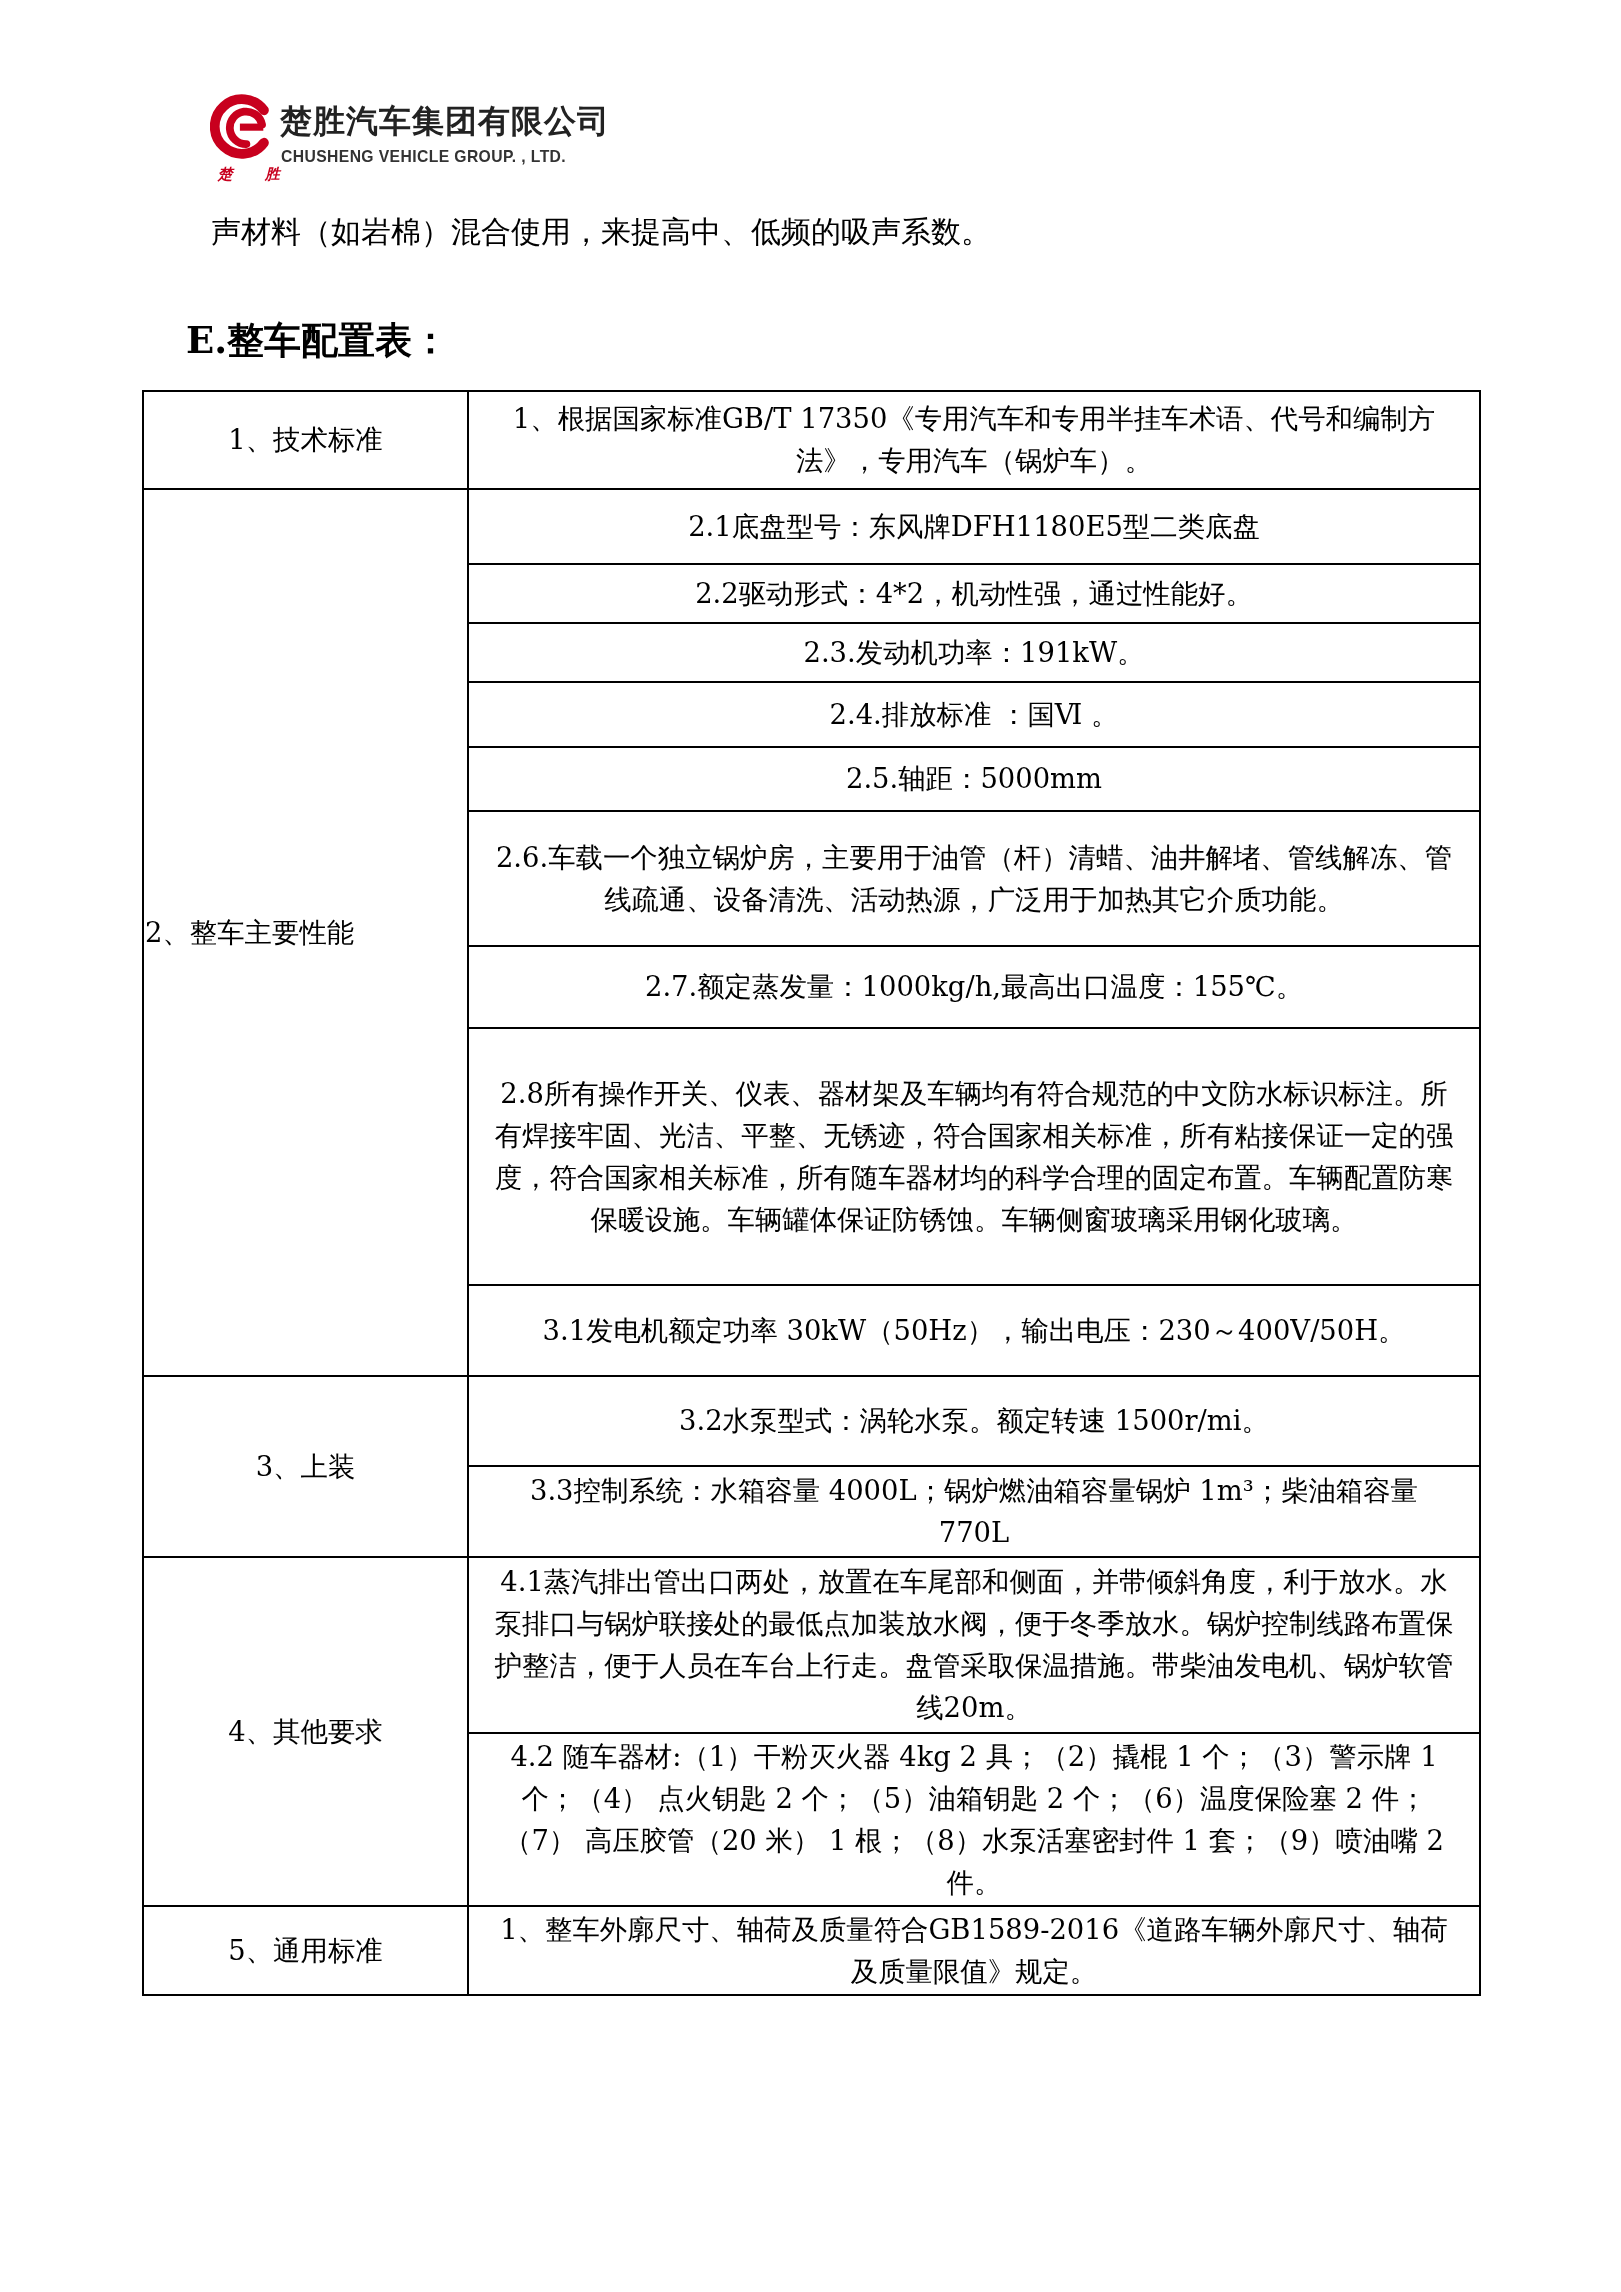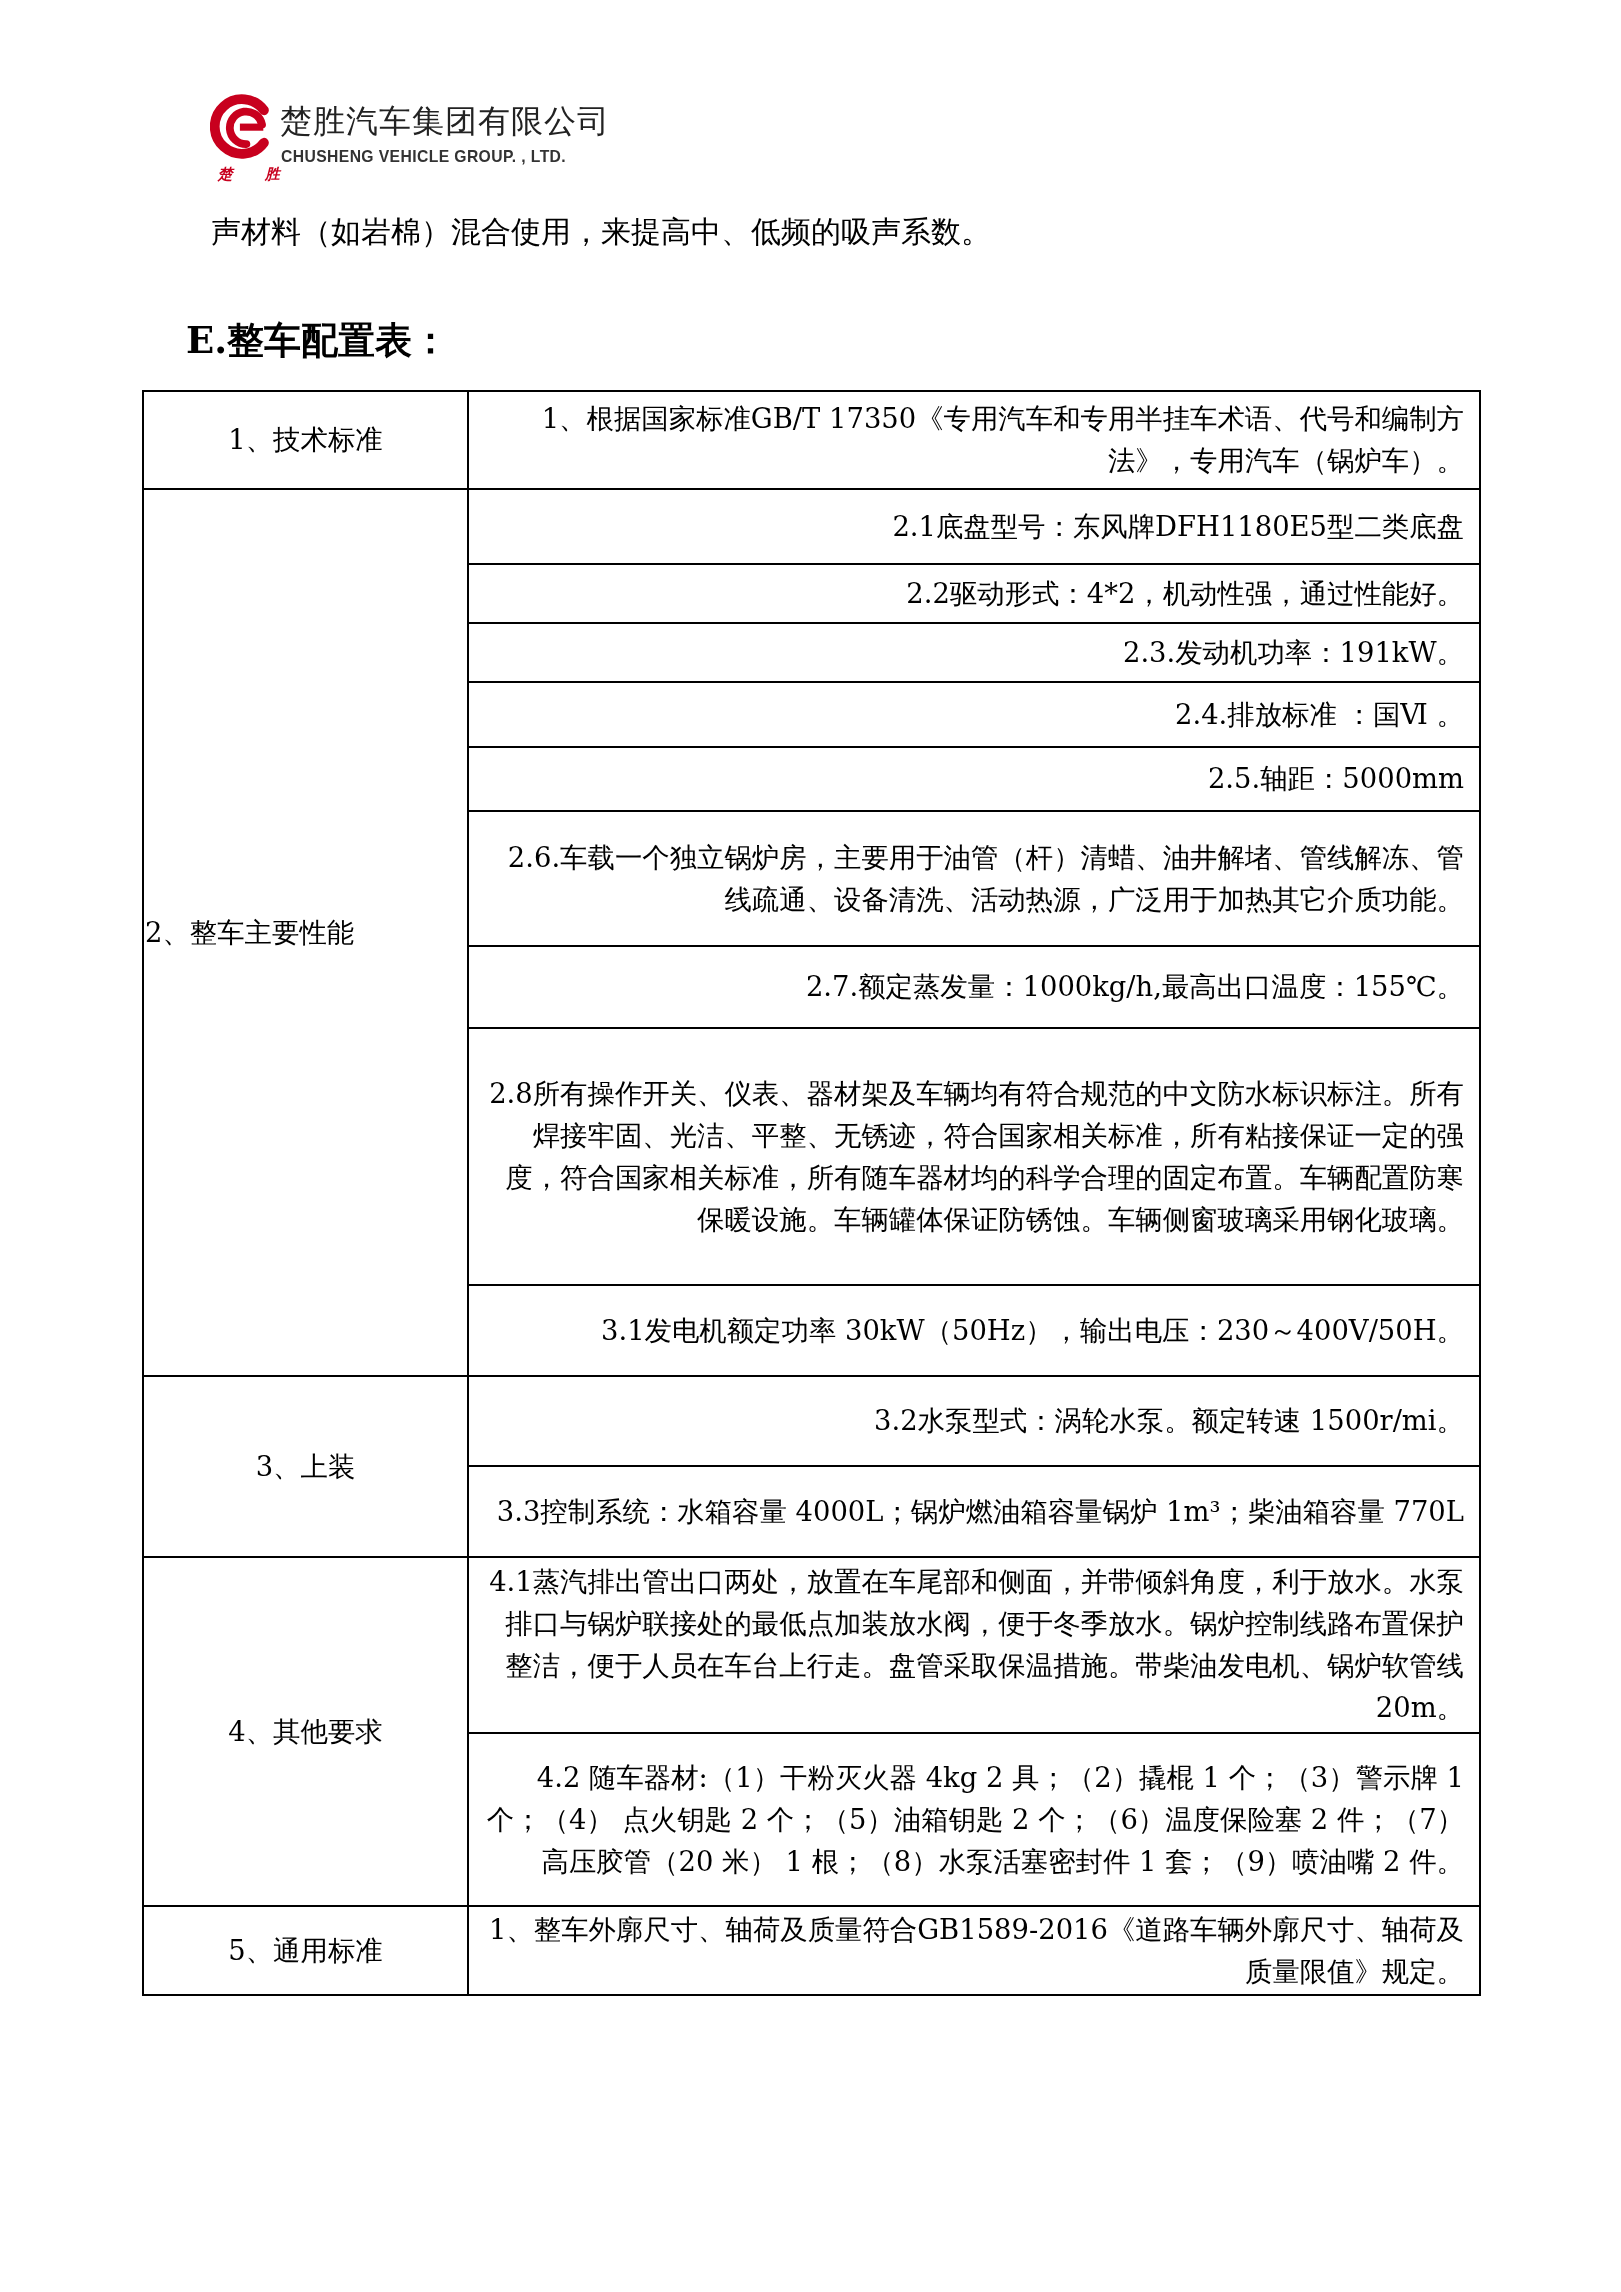--- a/index.html
+++ b/index.html
@@ -10,21 +10,21 @@
     font-family:"DejaVu Serif","Liberation Serif",serif;
     color:#000;
     overflow:hidden;
   }
   
   .logo-block{position:absolute;left:208px;top:94px;width:69px;text-align:center;}
   .logo-mark{margin-top:2px;font-size:14.7px;font-weight:bold;font-style:italic;color:#c8001e;letter-spacing:13.7px;white-space:nowrap;padding-left:9.8px;}
   .company-cn{
     position:absolute;left:280px;top:100px;
     font-family:"Liberation Sans","DejaVu Sans",sans-serif;
-    font-weight:normal;font-size:32px;color:#222;letter-spacing:1px;white-space:nowrap;
+    font-weight:bold;font-size:32px;color:#222;letter-spacing:1px;white-space:nowrap;
   }
   .company-en{
     position:absolute;left:281px;top:148px;
     font-family:"Liberation Sans","DejaVu Sans",sans-serif;
     font-weight:bold;font-size:15.7px;color:#333;letter-spacing:0.4px;white-space:nowrap;
   }
   
   .intro-line1{position:absolute;left:211px;top:212px;font-size:30px;line-height:39px;white-space:nowrap;}
   .intro-line2{position:absolute;left:258px;top:248px;font-size:30px;line-height:39px;white-space:nowrap;}
   .section-heading{position:absolute;left:186px;top:316px;font-size:37px;font-weight:bold;white-space:nowrap;}
@@ -34,21 +34,21 @@
     width:1339px;border-collapse:collapse;table-layout:fixed;
   }
   table.cfg td{
     border:2px solid #000;
     font-size:27.4px;line-height:42px;
     vertical-align:middle;
     overflow:hidden;
   }
   td.lbl{width:287px;text-align:center;padding:0 18px;}
   td.lbl-wrap{text-align:left;padding:0 1px;}
-  td.ct{padding:0 15px;text-align:right;}
+  td.ct{padding:0 24px;text-align:center;}
 </style>
 </head>
 <body>
 
 <div class="page">
 
   <div class="logo-block">
     <svg width="65" height="65" viewBox="0 0 100 100">
       <path d="M83 25 A42 42 0 1 0 83 75" fill="none" stroke="#c8001e" stroke-width="15" stroke-linecap="round"></path>
       <path d="M80 47 A25 25 0 1 0 56 77" fill="none" stroke="#c8001e" stroke-width="12" stroke-linecap="round"></path>

